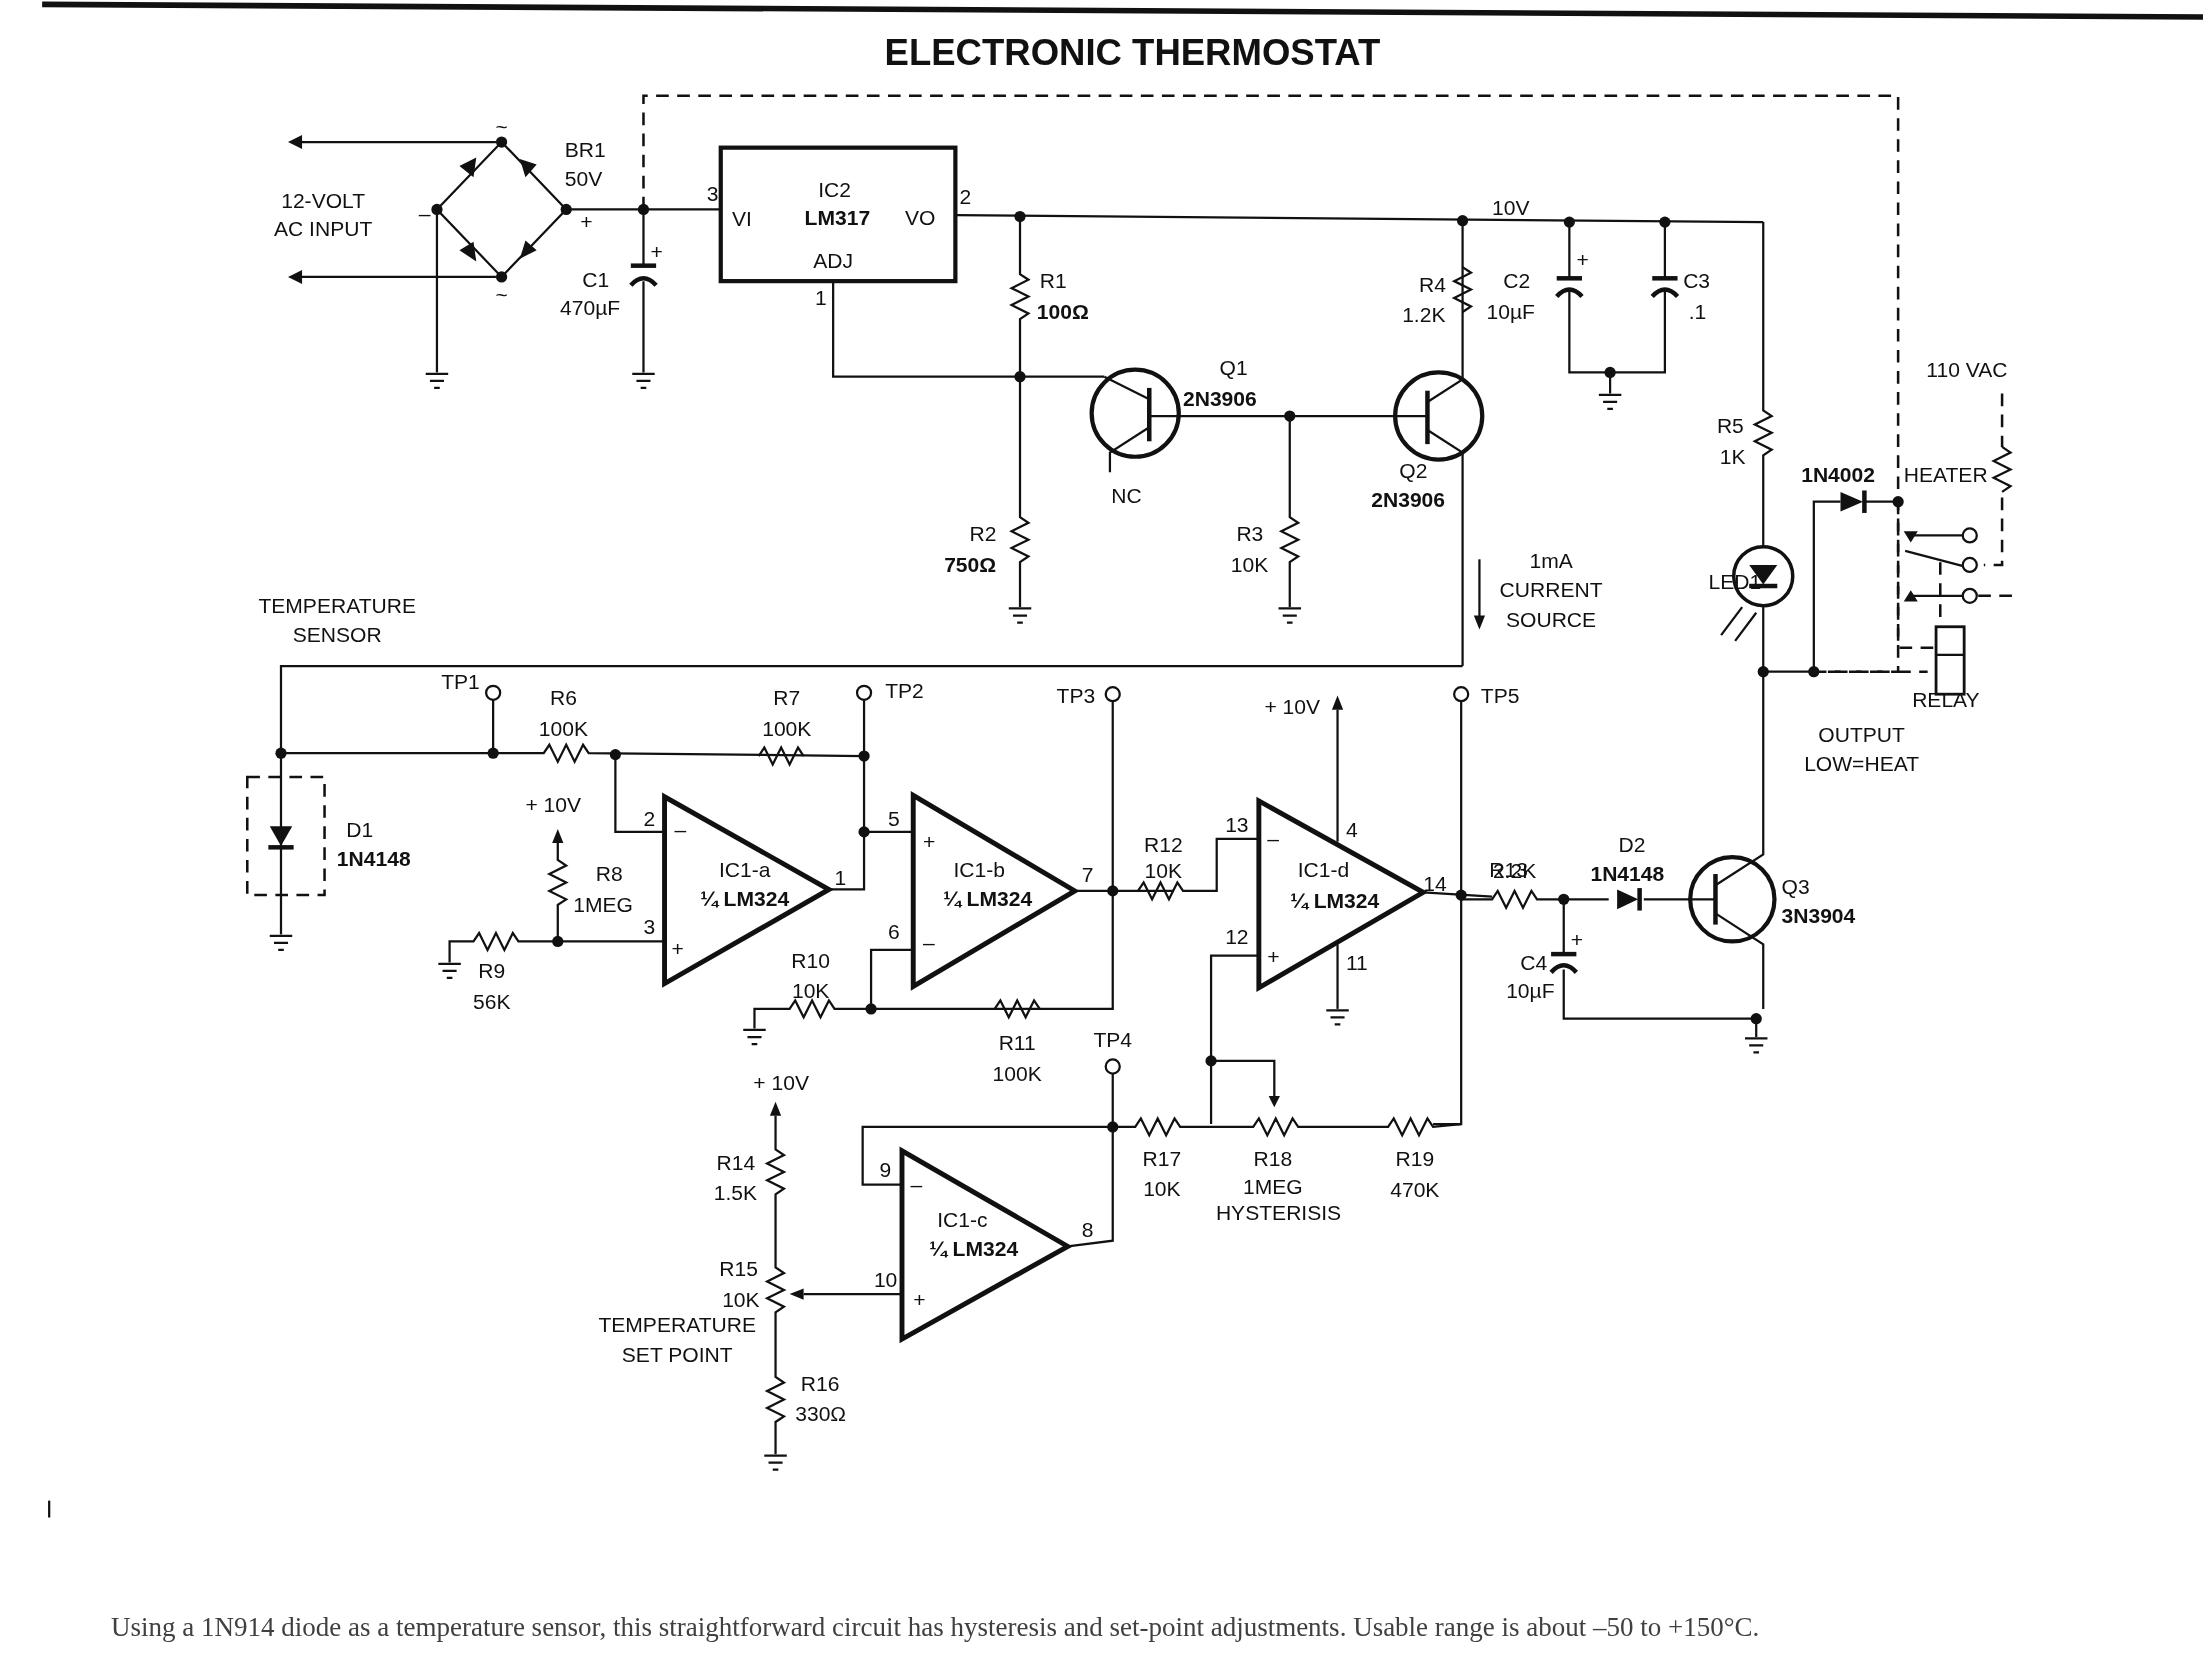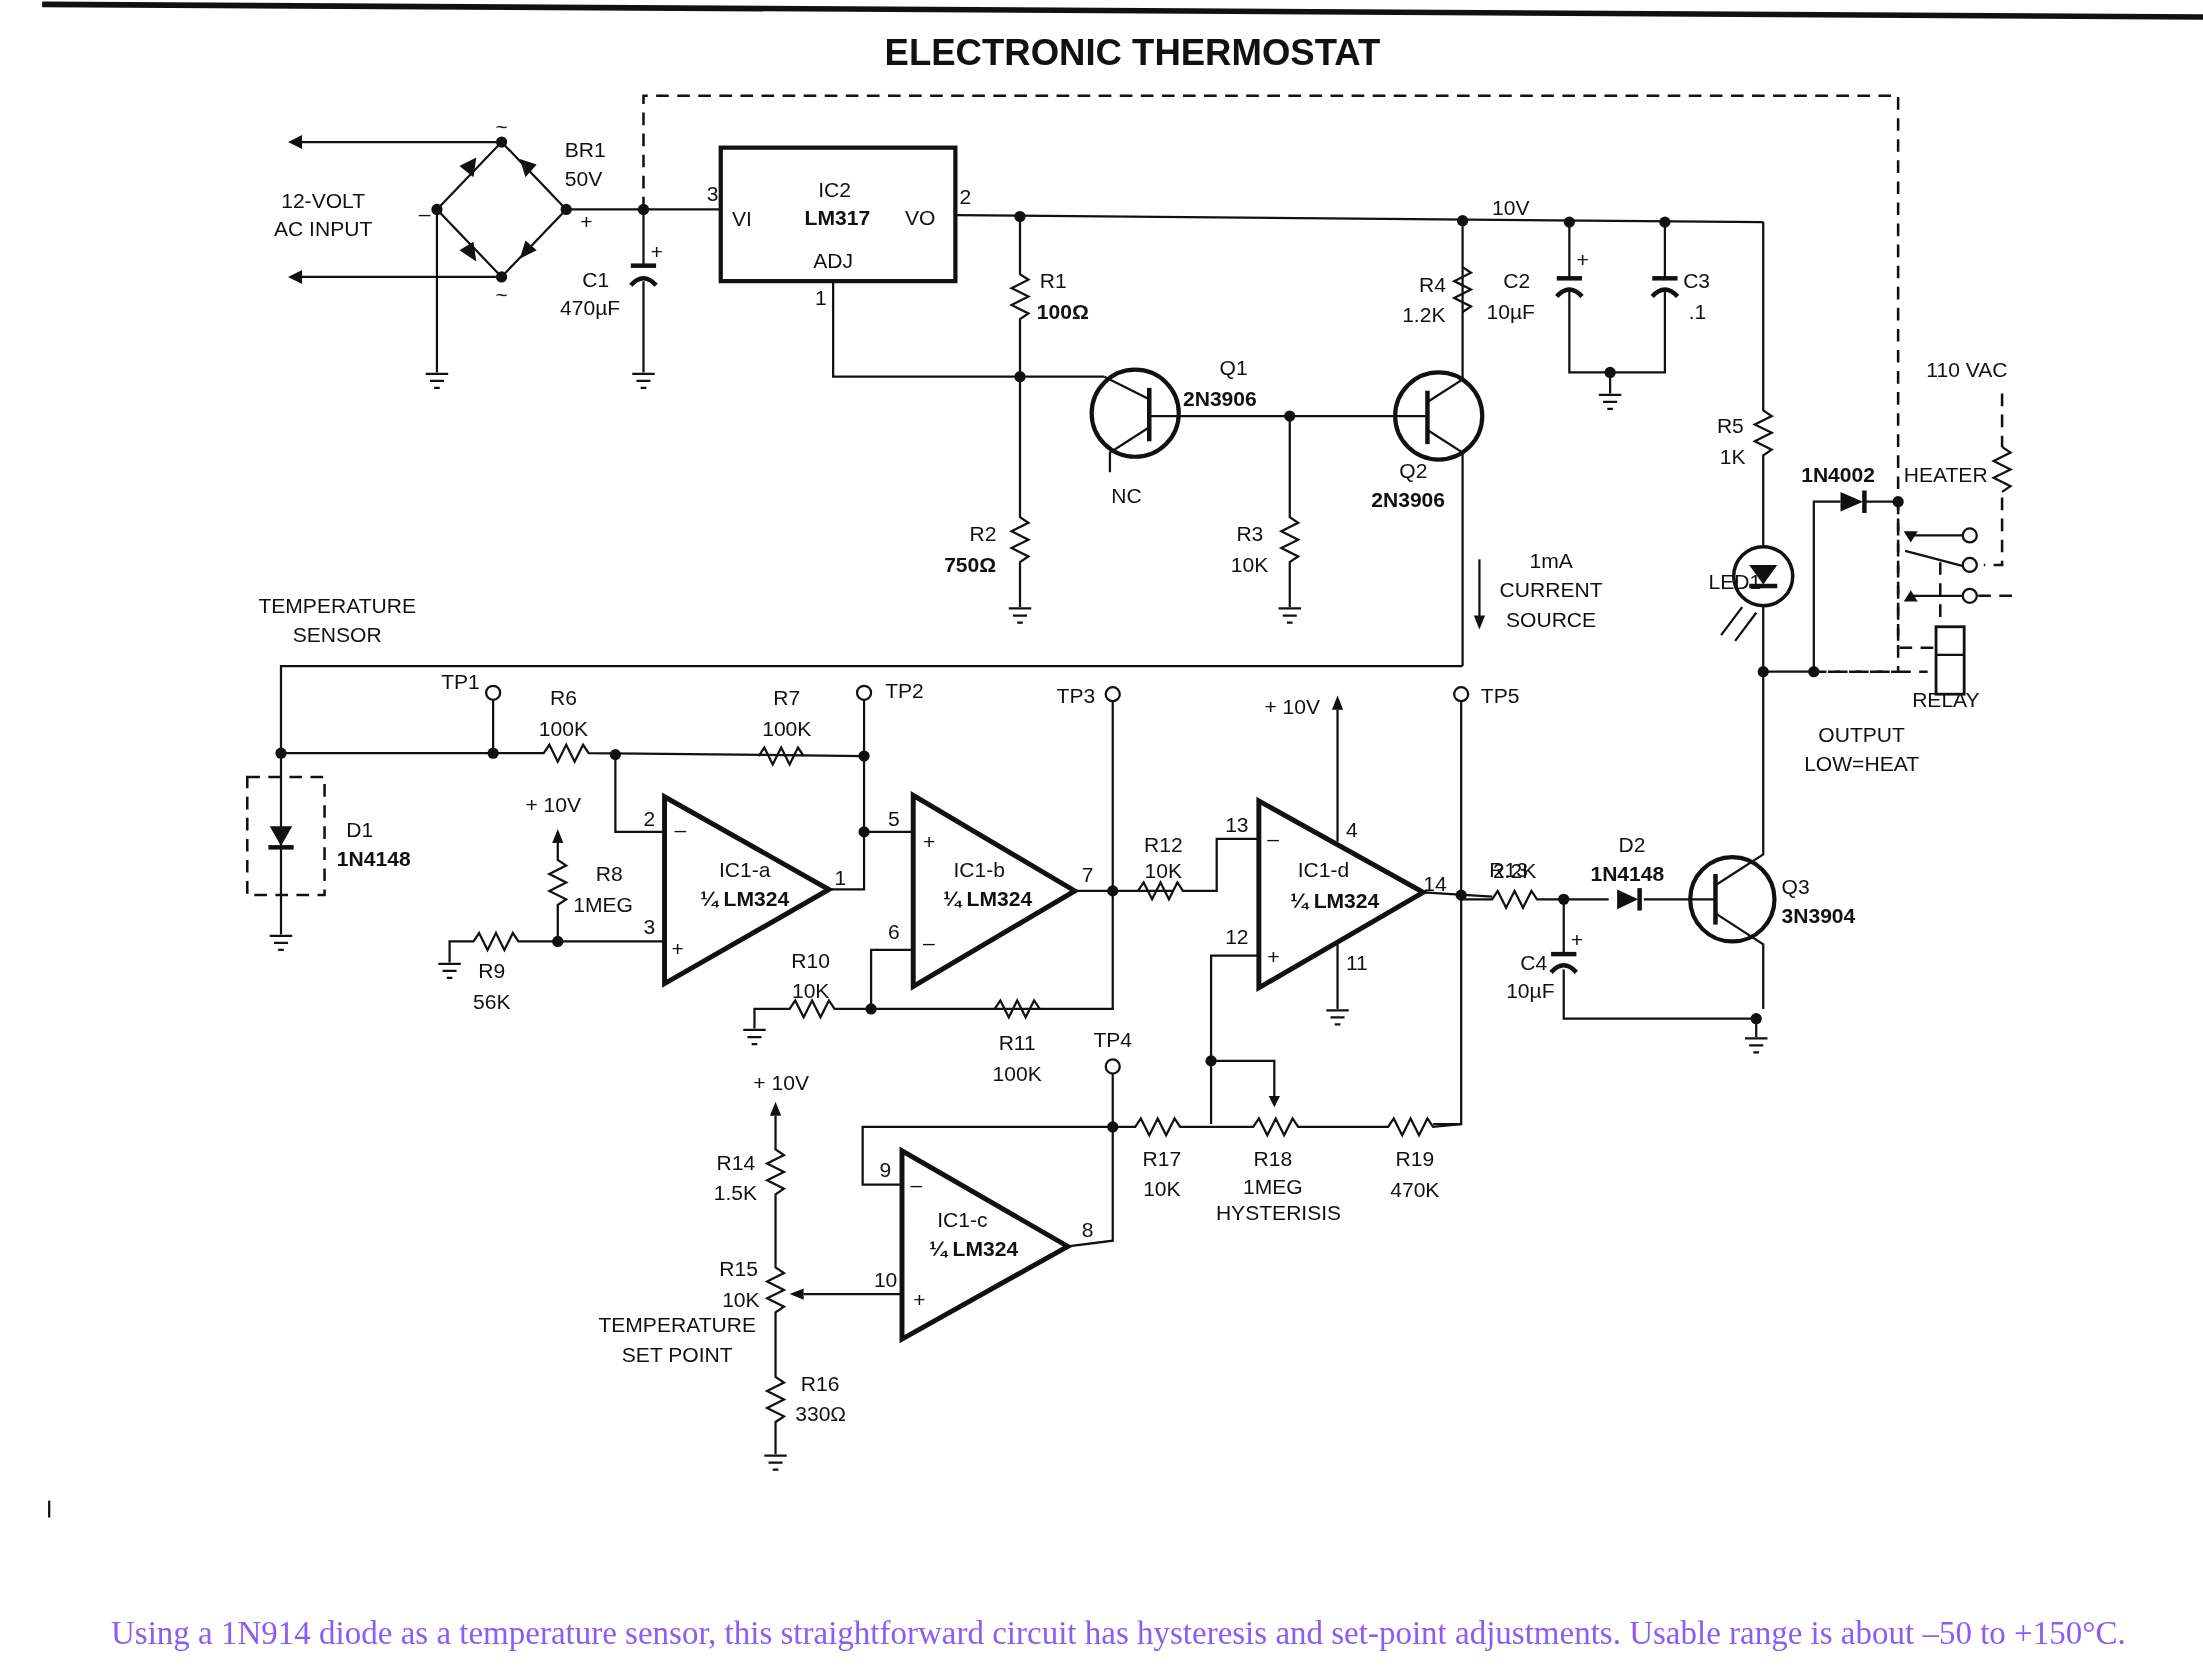--- a/index.html
+++ b/index.html
@@ -9,21 +9,21 @@
   .lbl { font-size: 15px; font-stretch: condensed; }
   .bold { font-weight: bold; }
   .title { font-size: 26px; font-weight: bold; }
   .w { stroke: #111; stroke-width: 1.6; fill: none; }
   .thick { stroke: #111; stroke-width: 3.2; fill: none; }
   .dash { stroke: #111; stroke-width: 1.8; fill: none; stroke-dasharray: 9 6; }
   .dot { fill: #111; }
   .tp { stroke: #111; stroke-width: 1.6; fill: #fff; }
   .caption {
     position: absolute; left: 45px; top: 1582px; width: 2147px;
-    font-family: "Liberation Serif", serif; font-size: 33px; line-height: 36px; color: #8b5cf6;
+    font-family: "Liberation Serif", serif; font-size: 27px; line-height: 36px; color: #404040;
     text-indent: 66px;
   }
 </style>
 </head>
 <body>
 
 <svg id="schem" viewBox="0 0 1568 1192" xmlns="http://www.w3.org/2000/svg">
 
   <path d="M30 3 L1568 12" stroke="#111" stroke-width="4" fill="none"></path>
   <text class="title" x="806" y="46" text-anchor="middle">ELECTRONIC THERMOSTAT</text>

